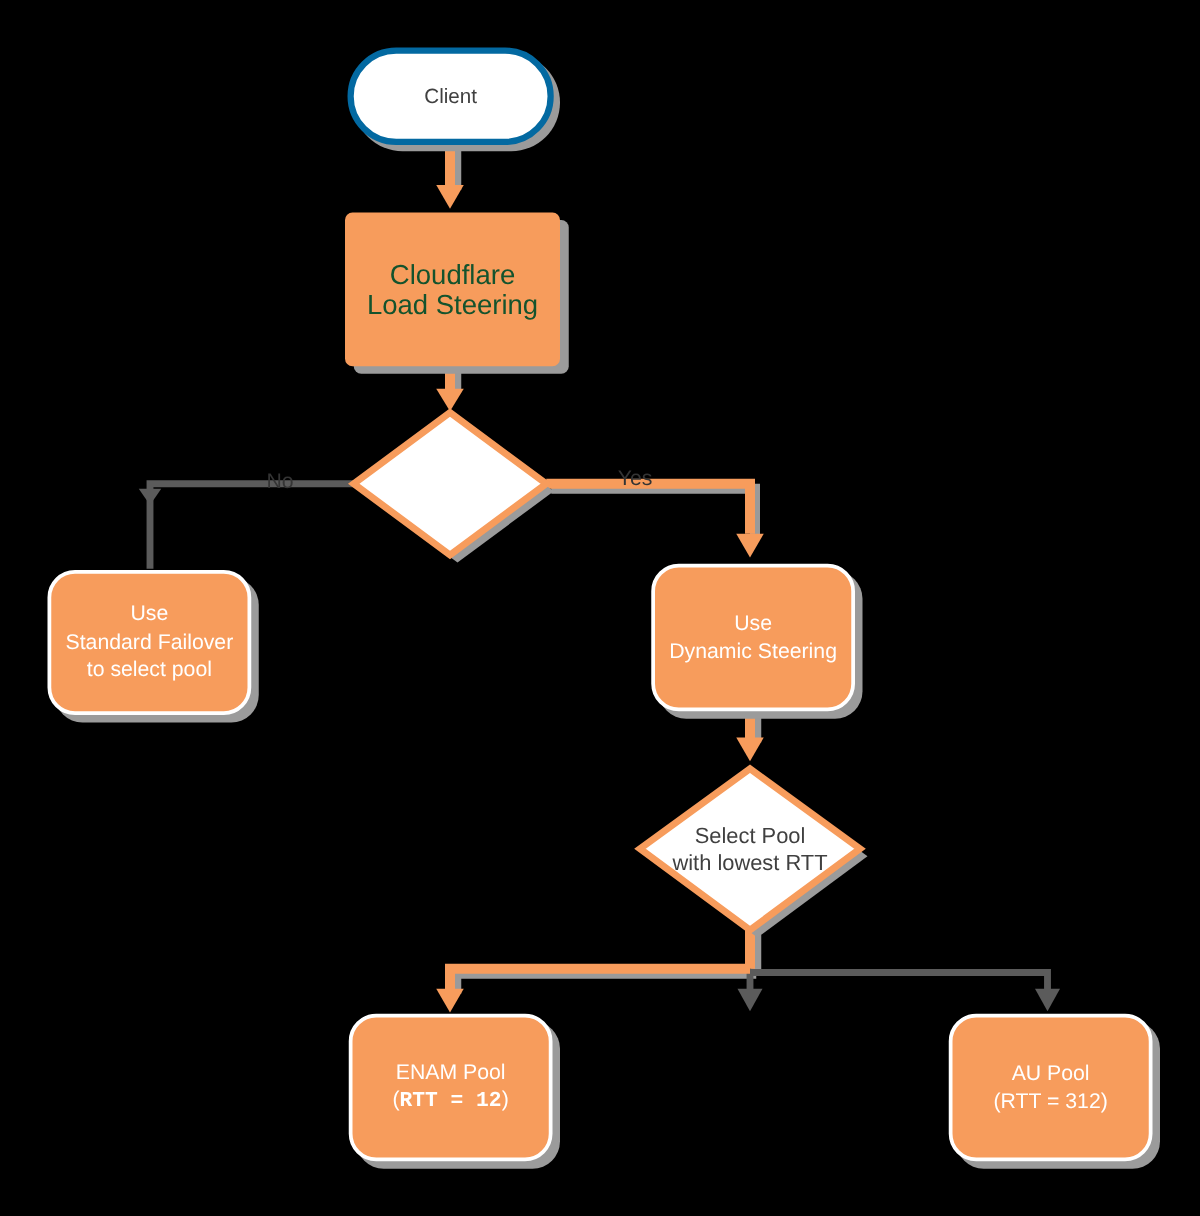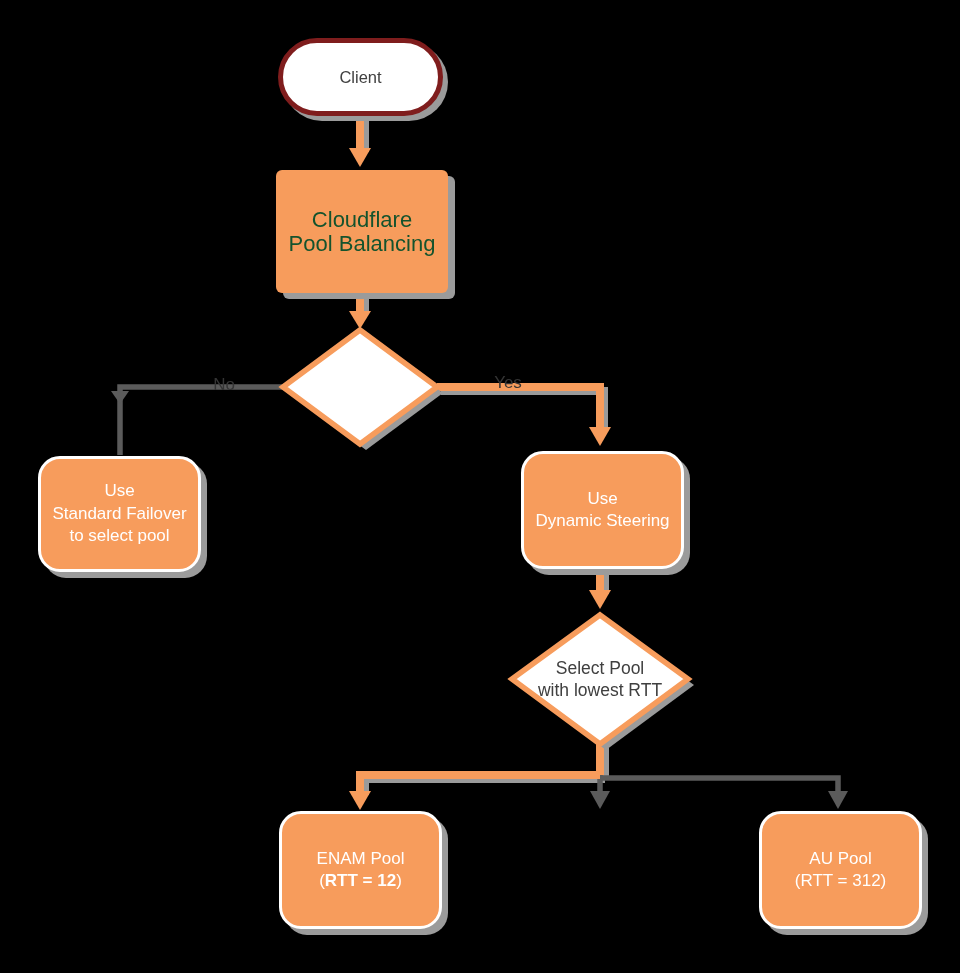--- a/index.html
+++ b/index.html
@@ -6,41 +6,41 @@
   .canvas{
     position:relative;width:960px;height:973px;background:#000;overflow:hidden;
     font-family:"Liberation Sans",sans-serif;
   }
   .edges{position:absolute;left:0;top:0;width:960px;height:973px;}
 
   .node{position:absolute;display:flex;flex-direction:column;align-items:center;
         justify-content:center;text-align:center;box-sizing:border-box;}
 
   .terminator{
-    background:#fff;border:5px solid #7f1d1d;border-radius:42px;
+    background:#fff;border:5px solid #0369a1;border-radius:42px;
     box-shadow:5px 5px 0 #9B9B9B;color:#404040;font-size:16.5px;
   }
   .process{
     background:#F79C5C;border-radius:6px;box-shadow:7px 6px 0 #9B9B9B;
     color:#14532d;font-size:22px;line-height:24px;
   }
   .pool{
     background:#F79C5C;border:3px solid #fff;border-radius:22px;
     box-shadow:6px 6px 0 #9B9B9B;color:#fff;font-size:17px;line-height:22.5px;
   }
   .diamond-label{
     position:absolute;display:flex;flex-direction:column;align-items:center;
     justify-content:center;text-align:center;color:#404040;font-size:17.5px;
     line-height:22.5px;pointer-events:none;
   }
   .edge-label{
     position:absolute;display:flex;align-items:center;justify-content:center;
     color:#343434;font-size:17px;
   }
-  .bold{font-weight:700;}
+  .bold{font-weight:700;font-family:Liberation Mono, monospace;}
 </style>
 </head>
 <body>
 
 <div class="canvas">
 
   <svg class="edges" viewBox="0 0 960 973">
 
     <g stroke="#9A9A9A" stroke-width="8" fill="none">
       <path d="M365,120 V152"></path>
@@ -90,21 +90,21 @@
       <polygon points="600,615 688,679 600,744 512,679" fill="#fff" stroke="#F79C5C" stroke-width="5.5"></polygon>
     </g>
   </svg>
 
   <div class="node terminator" style="left:278px;top:38px;width:165px;height:78px;">
     <span>Client</span>
   </div>
 
   <div class="node process" style="left:276px;top:170px;width:172px;height:123px;">
     <span>Cloudflare</span>
-    <span>Pool Balancing</span>
+    <span>Load Steering</span>
   </div>
 
 
   <div class="edge-label" style="left:200px;top:372px;width:48px;height:26px;">No</div>
 
   <div class="edge-label" style="left:484px;top:370px;width:48px;height:26px;">Yes</div>
 
   <div class="node pool" style="left:38px;top:456px;width:163px;height:116px;">
     <span>Use</span>
     <span>Standard Failover</span>

